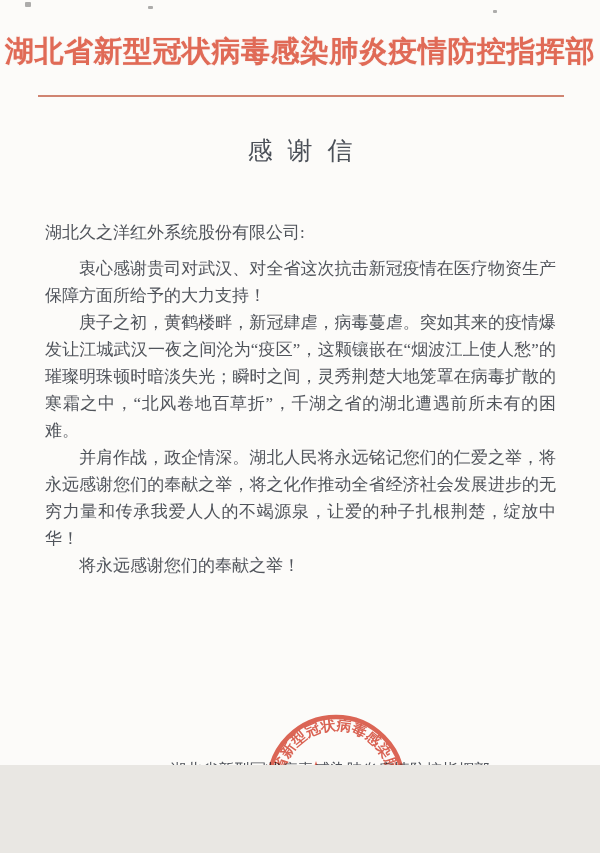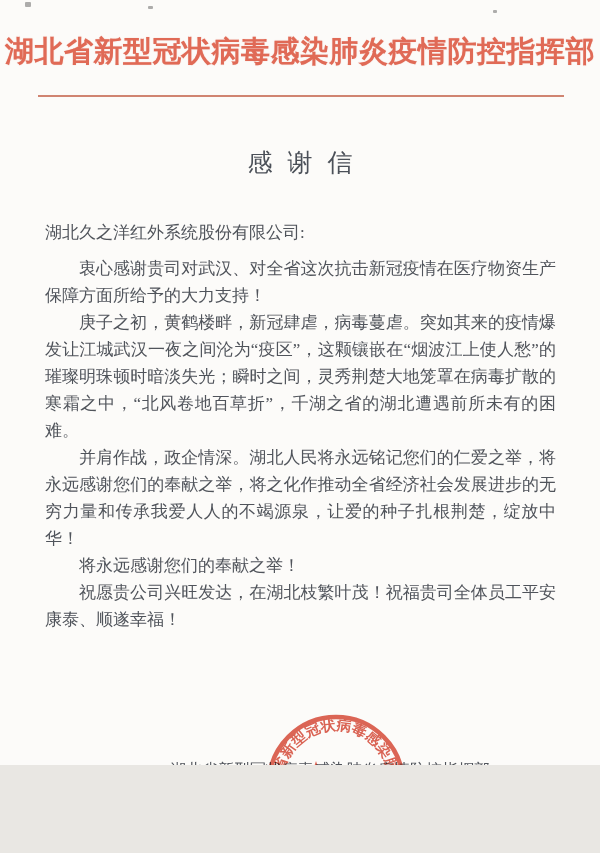--- a/index.html
+++ b/index.html
@@ -15,21 +15,21 @@
     font-family:"Liberation Sans", sans-serif;
     font-weight:bold; font-size:29px; letter-spacing:0.5px;
     color:#e06a56;
     text-shadow:0 0 1px rgba(224,106,86,.45);
   }
   .head-rule {
     position:absolute; top:95px; left:38px; right:36px;
     border-top:2px solid #d08471; height:0;
   }
   .letter-title {
-    position:absolute; top:146px; left:0; right:0;
+    position:absolute; top:134px; left:0; right:0;
     text-align:center; text-indent:0.6em; letter-spacing:0.6em;
     font-family:"Liberation Sans", sans-serif;
     font-weight:500; font-size:25px; color:#4b5058;
   }
   .letter-body {
     position:absolute; top:219px; left:45px; width:511px;
     color:#50545b; font-size:17px; line-height:27px;
     text-align:justify;
   }
   .addressee { margin:0 0 9px 0; }
@@ -71,21 +71,20 @@
   <div class="head-rule"></div>
 
   <div class="letter-title">感谢信</div>
 
   <div class="letter-body">
     <div class="addressee">湖北久之洋红外系统股份有限公司:</div>
     <p class="para">衷心感谢贵司对武汉、对全省这次抗击新冠疫情在医疗物资生产保障方面所给予的大力支持！</p>
     <p class="para">庚子之初，黄鹤楼畔，新冠肆虐，病毒蔓虐。突如其来的疫情爆发让江城武汉一夜之间沦为“疫区”，这颗镶嵌在“烟波江上使人愁”的璀璨明珠顿时暗淡失光；瞬时之间，灵秀荆楚大地笼罩在病毒扩散的寒霜之中，“北风卷地百草折”，千湖之省的湖北遭遇前所未有的困难。</p>
     <p class="para">并肩作战，政企情深。湖北人民将永远铭记您们的仁爱之举，将永远感谢您们的奉献之举，将之化作推动全省经济社会发展进步的无穷力量和传承我爱人人的不竭源泉，让爱的种子扎根荆楚，绽放中华！</p>
     <p class="para">将永远感谢您们的奉献之举！</p>
-    <p class="para">祝愿贵公司兴旺发达，在湖北枝繁叶茂！祝福贵司全体员工平安康泰、顺遂幸福！</p>
   </div>
 
   <div class="signature">
     <div>湖北省新型冠状病毒感染肺炎疫情防控指挥部</div>
     <div>物资与市场保障组</div>
     <div><span class="date">2020年4月6日</span></div>
   </div>
 
   <svg class="seal" viewBox="0 0 176 148" xmlns="http://www.w3.org/2000/svg">
     <circle cx="86" cy="76" r="67" fill="none" stroke="#da5140" stroke-width="4.5"></circle>

